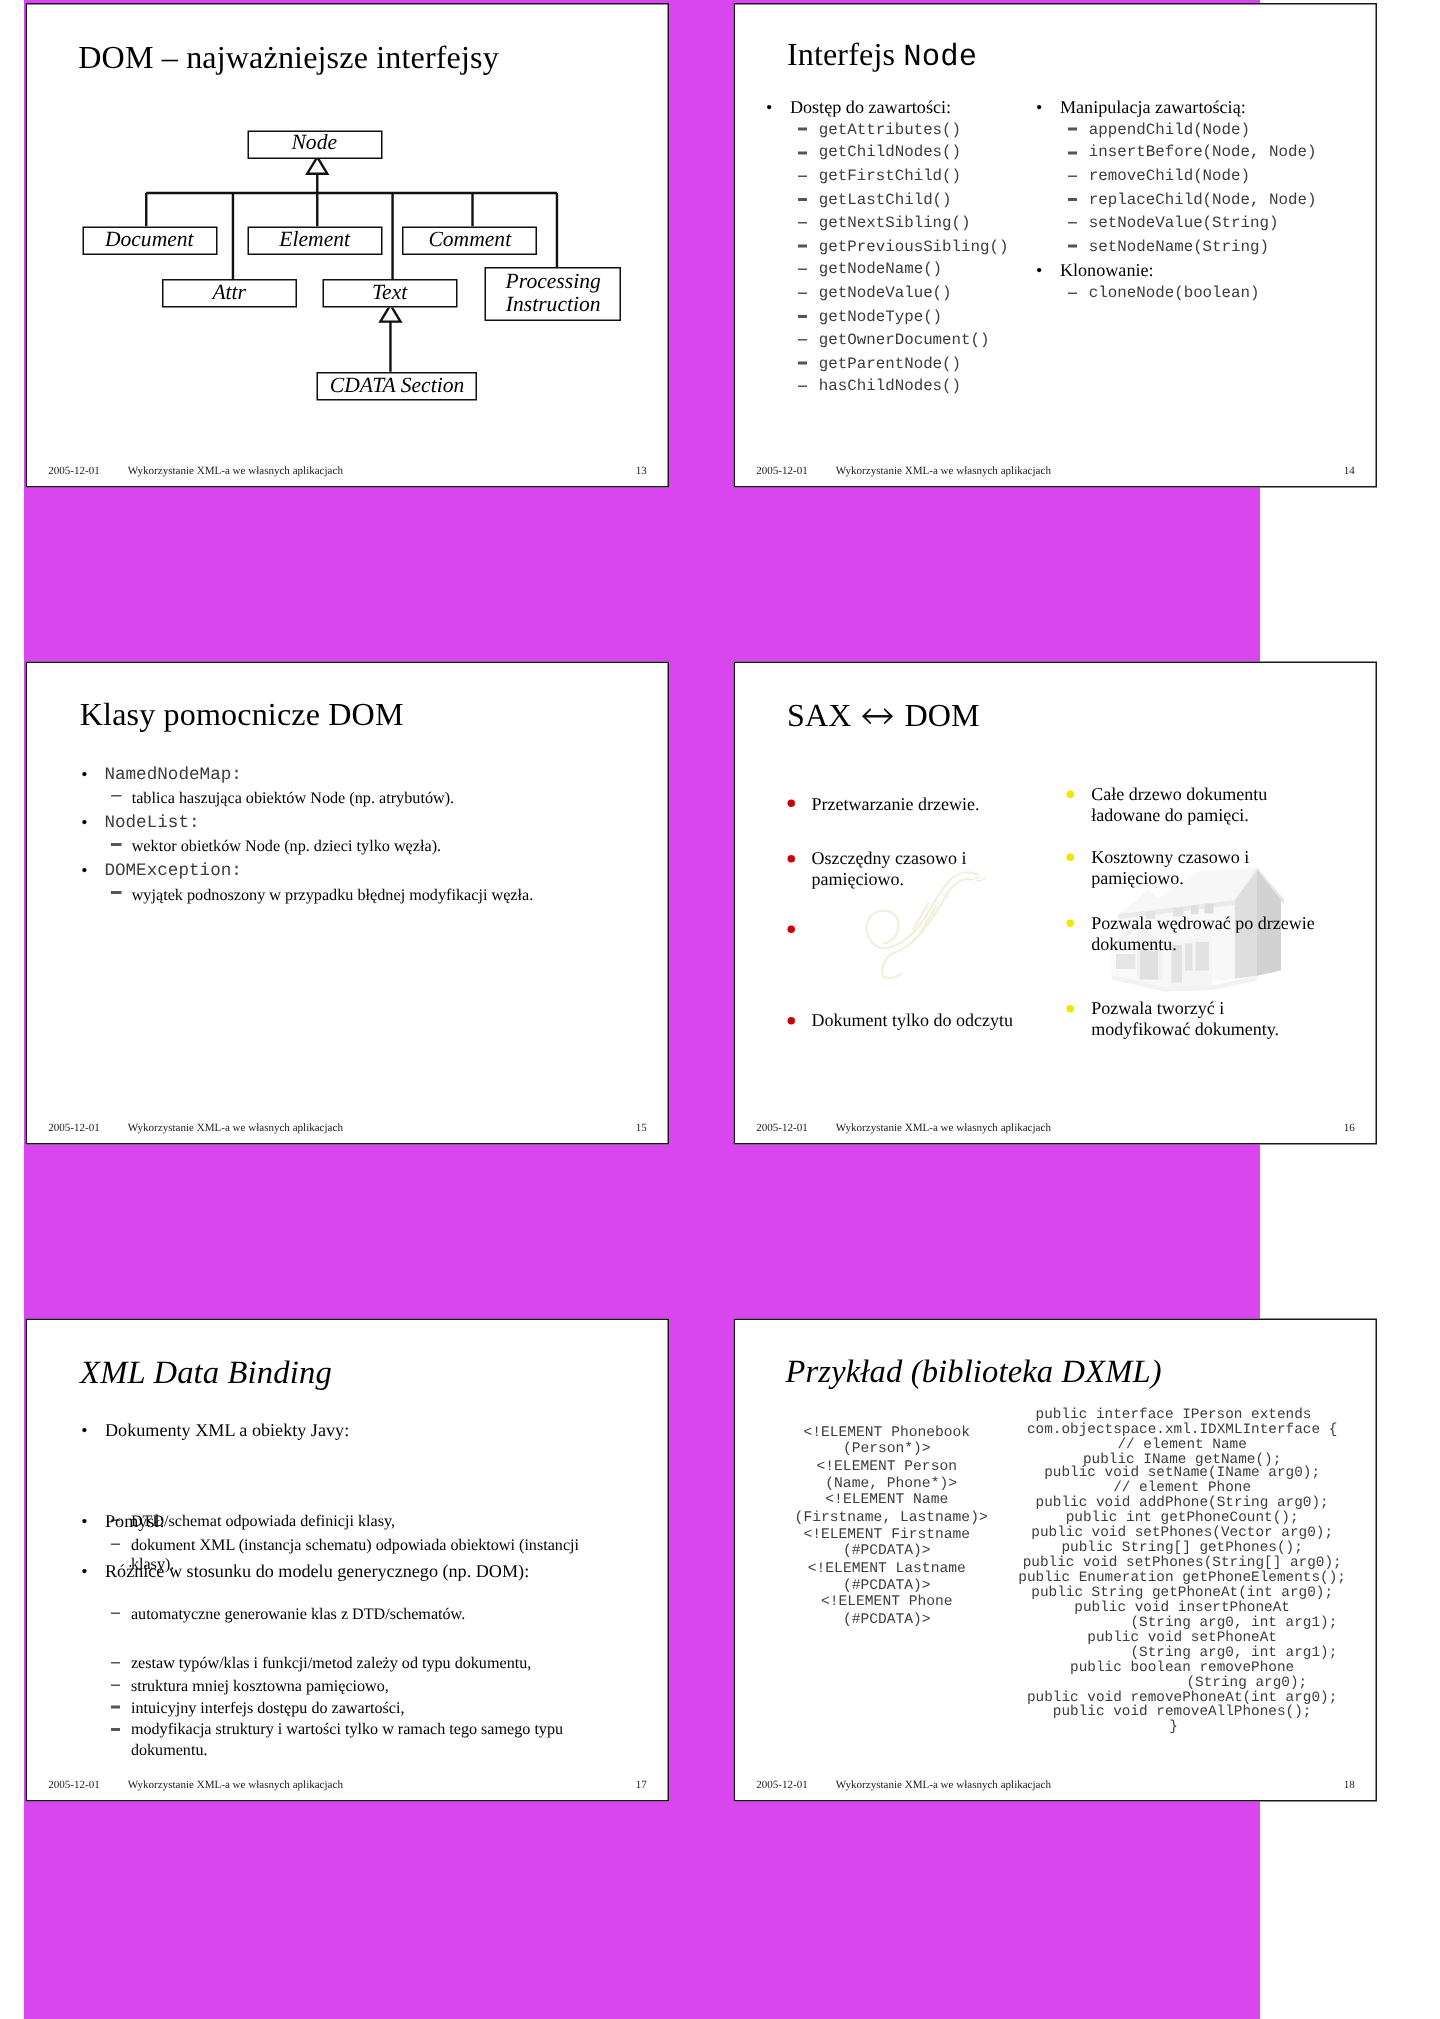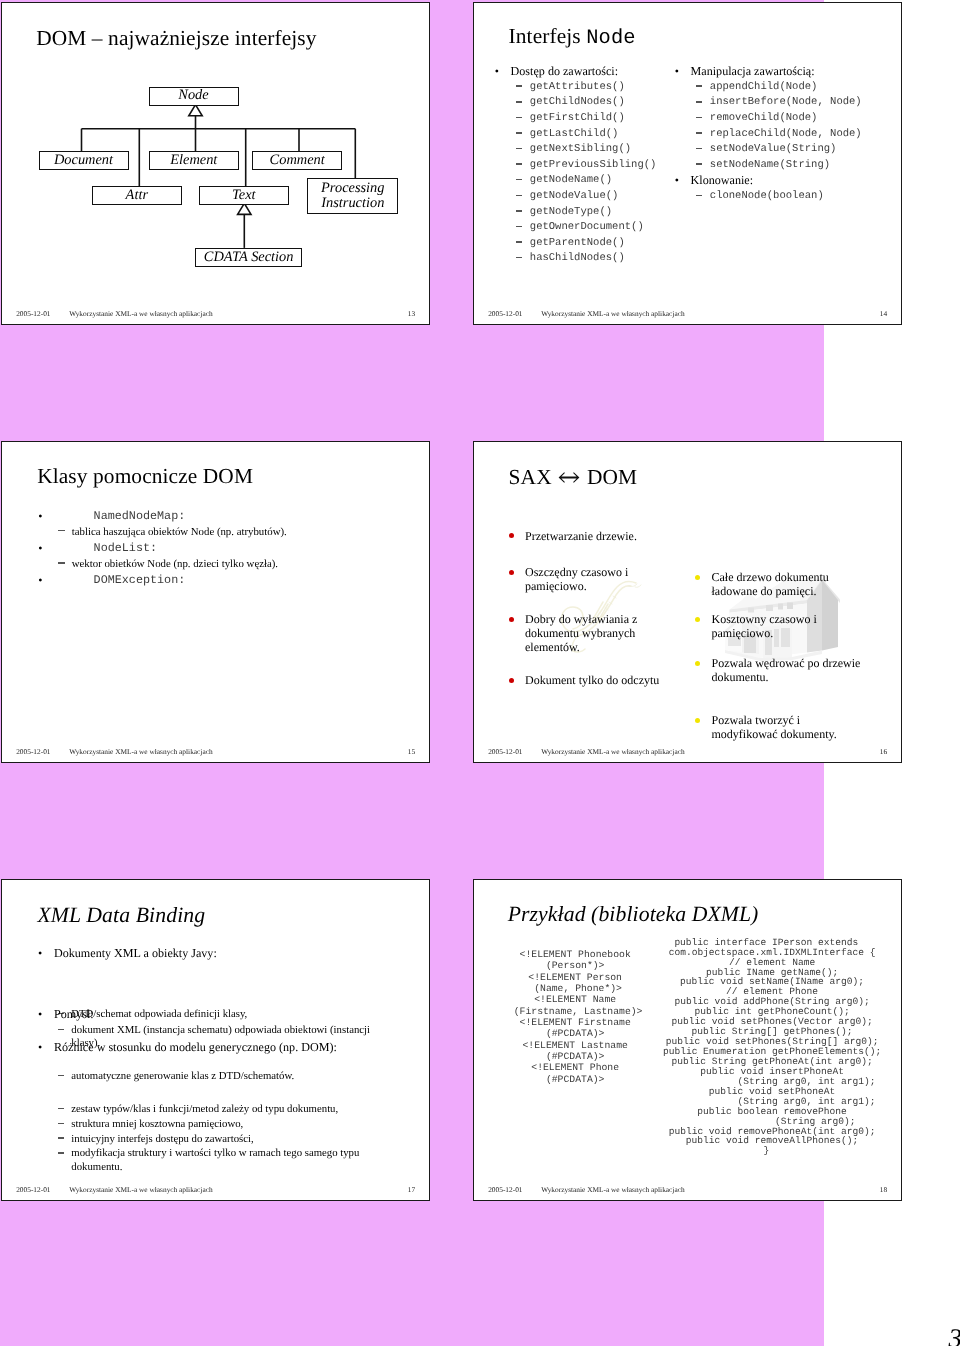--- a/index.html
+++ b/index.html
@@ -1,20 +1,20 @@
 <!DOCTYPE html>
 <html><head>
 <meta charset="utf-8">
 <title>Wykorzystanie XML-a we wlasnych aplikacjach</title>
 <style>
   html,body{margin:0;padding:0;background:#ffffff;}
   body{width:960px;height:1346px;position:relative;overflow:hidden;
        font-family:"Liberation Serif",serif;color:#000;
        -webkit-font-smoothing:antialiased;text-rendering:geometricPrecision;}
-  .page{position:absolute;left:0;top:0;width:824px;height:1346px;background:#f0abfc;}
+  .page{position:absolute;left:16px;top:0;width:824px;height:1346px;background:#d946ef;}
 
   .slide{position:absolute;border:1.5px solid #1a1a1a;background:#fff;overflow:hidden;
          box-sizing:border-box;}
   .s-c1{left:1px;width:429px;}
   .s-c2{left:473px;width:429px;}
   .s-r1{top:2px;height:323px;}
   .s-r2{top:440.5px;height:322.5px;}
   .s-r3{top:878.5px;height:322.5px;}
 
   .stitle{position:absolute;white-space:nowrap;font-size:21.4px;line-height:1;
@@ -36,30 +36,30 @@
   .umlbox2{flex-direction:column;padding-top:0px;}
   .bl{position:absolute;}
   .lvl1{position:relative;height:15.58px;font-size:12.1px;line-height:15.58px;white-space:nowrap;}
   .lvl1 .bsq{position:absolute;left:-0.8px;top:0;font-size:12px;line-height:15.58px;}
   .lvl1 .btx{position:absolute;left:15.1px;top:0;}
   .lvl2{position:relative;height:15.58px;font-size:10.56px;line-height:15.58px;white-space:nowrap;}
   .lvl2 .bsq2{position:absolute;left:20.6px;top:5.6px;width:6.2px;height:1.5px;background:#555;font-size:0;overflow:hidden;box-shadow:0 0 0 0;}
   .lvl2 .btx2{position:absolute;left:34.3px;top:0;color:#3c3c3c;}
   .l1b{position:relative;height:16.1px;font-size:11.76px;line-height:16.1px;white-space:nowrap;}
   .l1b .bsq{position:absolute;left:1.6px;top:0;font-size:12px;line-height:16.1px;}
-  .l1b .btx{position:absolute;left:17.0px;top:0;color:#3c3c3c;margin-left:40px;}
+  .l1b .btx{position:absolute;left:17.0px;top:0;color:#3c3c3c;}
   .l2b{position:relative;height:16.1px;font-size:10.8px;line-height:16.1px;white-space:nowrap;}
   .l2b .bsq2{position:absolute;left:21.5px;top:5.8px;width:6.5px;height:1.5px;background:#555;font-size:0;overflow:hidden;box-shadow:0 0 0 0;}
   .l2b .btx2{position:absolute;left:35.2px;top:0;}
   .p16{position:absolute;left:0;font-size:12px;line-height:14px;width:100%;}
   .p16 .dotr{position:absolute;left:-0.2px;top:4.7px;width:5px;height:5px;border-radius:50%;background:#cc0000;}
   .p16 .doty{position:absolute;left:-0.2px;top:4.7px;width:5px;height:5px;border-radius:50%;background:#f2e500;}
   .p16 .p16t{display:block;margin-left:16px;}
   .c16L .p16{width:156px;}
-  .c16R .p16{width:171px;margin-top:48px;}
+  .c16R .p16{width:171px;}
   .housewm{opacity:1;}
   .arrw{display:inline-block;vertical-align:baseline;margin:0 1.2px -0.6px 1.2px;}
   .l1c{position:absolute;left:0;font-size:12.1px;line-height:13.2px;white-space:nowrap;}
   .l1c .bsq{position:absolute;left:1.5px;top:0;font-size:12px;}
   .l1c .btx{position:absolute;left:17.4px;top:0;}
   .l2c{position:absolute;left:0;font-size:10.76px;line-height:13.2px;width:340px;margin-top:45px;}
   .l2c .bsq2{position:absolute;left:21.4px;top:4.8px;width:6.2px;height:1.4px;background:#555;font-size:0;overflow:hidden;}
   .l2c .btx2{display:block;margin-left:34.7px;}
   .code{position:absolute;margin:0;font-family:"Liberation Mono",monospace;color:#3c3c3c;
         white-space:pre;text-align:center;}
@@ -242,20 +242,24 @@
           <span class="bsq">•</span>
           <span class="btx mono">NodeList:</span>
         </div>
     <div class="l2b">
           <span class="bsq2"></span>
           <span class="btx2">wektor obietków Node (np. dzieci tylko węzła).</span>
         </div>
     <div class="l1b">
           <span class="bsq">•</span>
           <span class="btx mono">DOMException:</span>
+        </div>
+    <div class="l2b">
+          <span class="bsq2"></span>
+          <span class="btx2">wyjątek podnoszony w przypadku błędnej modyfikacji węzła.</span>
         </div>
   </div>
 
   <div class="footer">
     <span class="fd">2005-12-01</span>
     <span class="ft">Wykorzystanie XML-a we własnych aplikacjach</span>
     <span class="fn">15</span>
   </div>
 </div>
 
@@ -323,21 +327,20 @@
     <div class="p16" style="top:0px;">
           <span class="dotr"></span>
           <span class="p16t">Przetwarzanie drzewie.</span>
         </div>
     <div class="p16" style="top:36.6px;">
           <span class="dotr"></span>
           <span class="p16t">Oszczędny czasowo i pamięciowo.</span>
         </div>
     <div class="p16" style="top:83.3px;">
           <span class="dotr"></span>
-          <span class="p16t">Dobry do wyławiania z dokumentu wybranych elementów.</span>
         </div>
     <div class="p16" style="top:144.6px;">
           <span class="dotr"></span>
           <span class="p16t">Dokument tylko do odczytu</span>
         </div>
   </div>
 
   <div class="bl c16R" style="left:221.5px;top:80.6px;width:180px;">
     <div class="p16" style="top:0px;">
           <span class="doty"></span>

